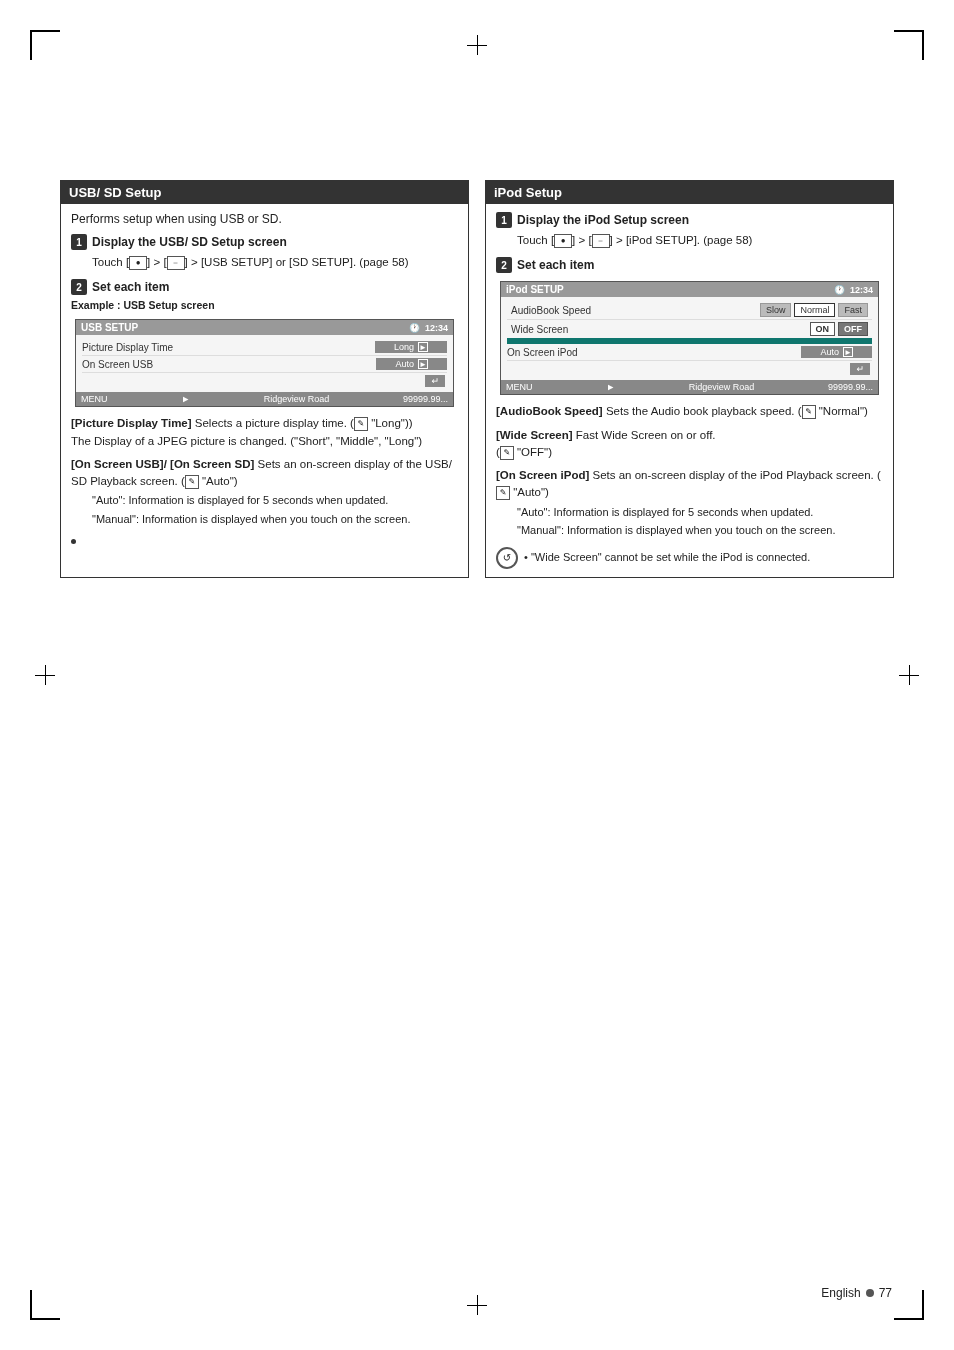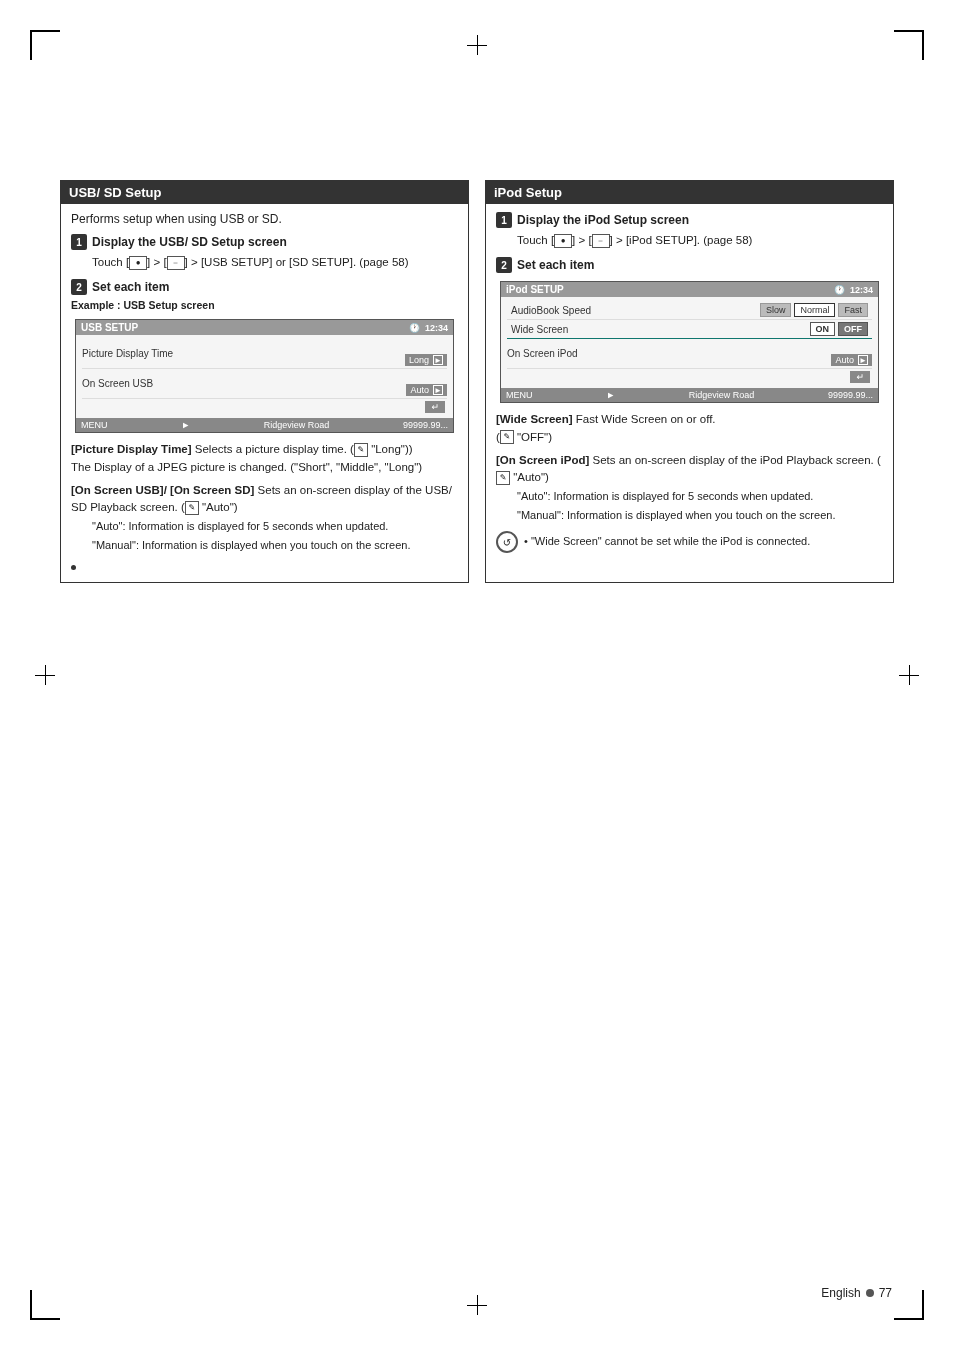--- a/index.html
+++ b/index.html
@@ -155,26 +155,25 @@
       border-bottom: none;
     }
 
     .device-row-label {
       color: #333;
     }
 
     .device-row-value {
       background: #888;
       color: #fff;
-      padding: 1px 4px;
+      padding: 1px 19px;
       font-size: 9px;
       display: flex;
       align-items: center;
       gap: 4px;
-      margin-top: 13px;
     }
 
     .arrow-btn {
       display: inline-block;
       width: 10px;
       height: 10px;
       border: 1px solid #fff;
       text-align: center;
       line-height: 9px;
       font-size: 8px;
@@ -268,21 +267,21 @@
     .speed-btn.active {
       background: #fff;
       border: 1px solid #333;
     }
 
     .toggle-row {
       display: flex;
       justify-content: space-between;
       align-items: center;
       padding: 2px 4px;
-      border-bottom: 1px solid #0f766e;
+      border-bottom: 6px solid #0f766e;
     }
 
     .toggle-options {
       display: flex;
       gap: 3px;
     }
 
     .toggle-on {
       background: #fff;
       color: #333;
@@ -495,20 +494,24 @@
           </div>
           <div class="device-footer">
             <span>MENU</span>
             <span>►</span>
             <span>Ridgeview Road</span>
             <span>99999.99...</span>
           </div>
         </div>
       </div>
 
+      <div class="desc-item">
+        <span class="desc-key">[AudioBook Speed]</span>
+        <span>  Sets the Audio book playback speed. (<span class="pencil-icon">✎</span> "Normal")</span>
+      </div>
 
       <div class="desc-item">
         <span class="desc-key">[Wide Screen]</span>
         <span>  Fast Wide Screen on or off.</span><br>
         <span>(<span class="pencil-icon">✎</span> "OFF")</span>
       </div>
 
       <div class="desc-item">
         <span class="desc-key">[On Screen iPod]</span>
         <span>  Sets an on-screen display of the iPod Playback screen. (<span class="pencil-icon">✎</span> "Auto")</span>

